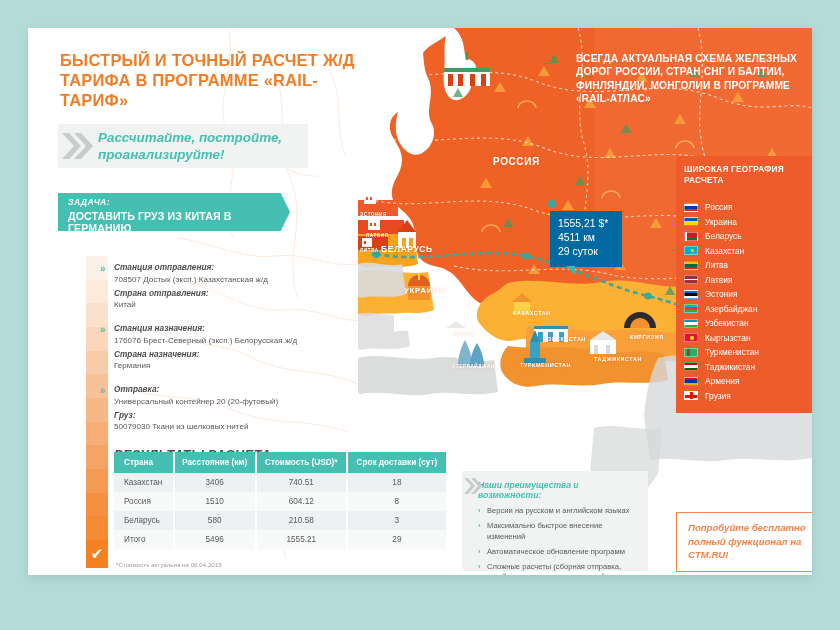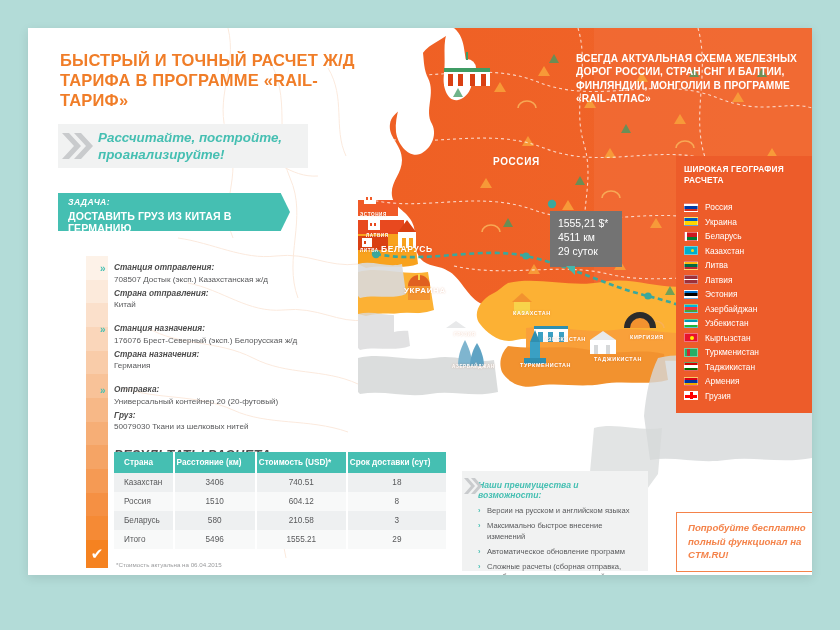--- a/index.html
+++ b/index.html
@@ -123,21 +123,21 @@
     letter-spacing: .3px;
   }
   #table {
     position: absolute; left: 86px; top: 424px;
     width: 332px;
   }
   #table table { border-collapse: collapse; width: 100%; }
   #table th {
     background: #45bfb2; color: #fff;
     font-size: 8.2px; font-weight: bold;
-    padding: 6px 2px; text-align: left;
+    padding: 6px 2px; text-align: center;
     border-right: 2px solid #ffffff;
   }
   #table th:first-child { text-align: left; padding-left: 10px; }
   #table th:last-child { border-right: none; }
   #table td {
     font-size: 8.2px; color: #58595b;
     padding: 5px 2px; text-align: center;
     border-right: 2px solid #ffffff;
   }
   #table td:first-child { text-align: left; padding-left: 10px; }
@@ -171,21 +171,21 @@
   .flag {
     width: 14px; height: 9px; margin-right: 7px;
     flex: 0 0 auto; border: .5px solid rgba(255,255,255,.4);
   }
   .lgname { color: #ffffff; font-size: 8.4px; }
 
   
   #bubble {
     position: absolute; left: 522px; top: 183px;
     width: 72px; height: 56px;
-    background: #737373;
+    background: #0369a1;
     color: #ffffff;
     padding: 6px 0 0 8px;
     font-size: 10.4px; line-height: 14px;
   }
   #bubble:after {
     content: ""; position: absolute;
     left: 16px; bottom: -8px;
     border-left: 9px solid transparent;
     border-right: 0 solid transparent;
     border-top: 9px solid #44b8ac;

